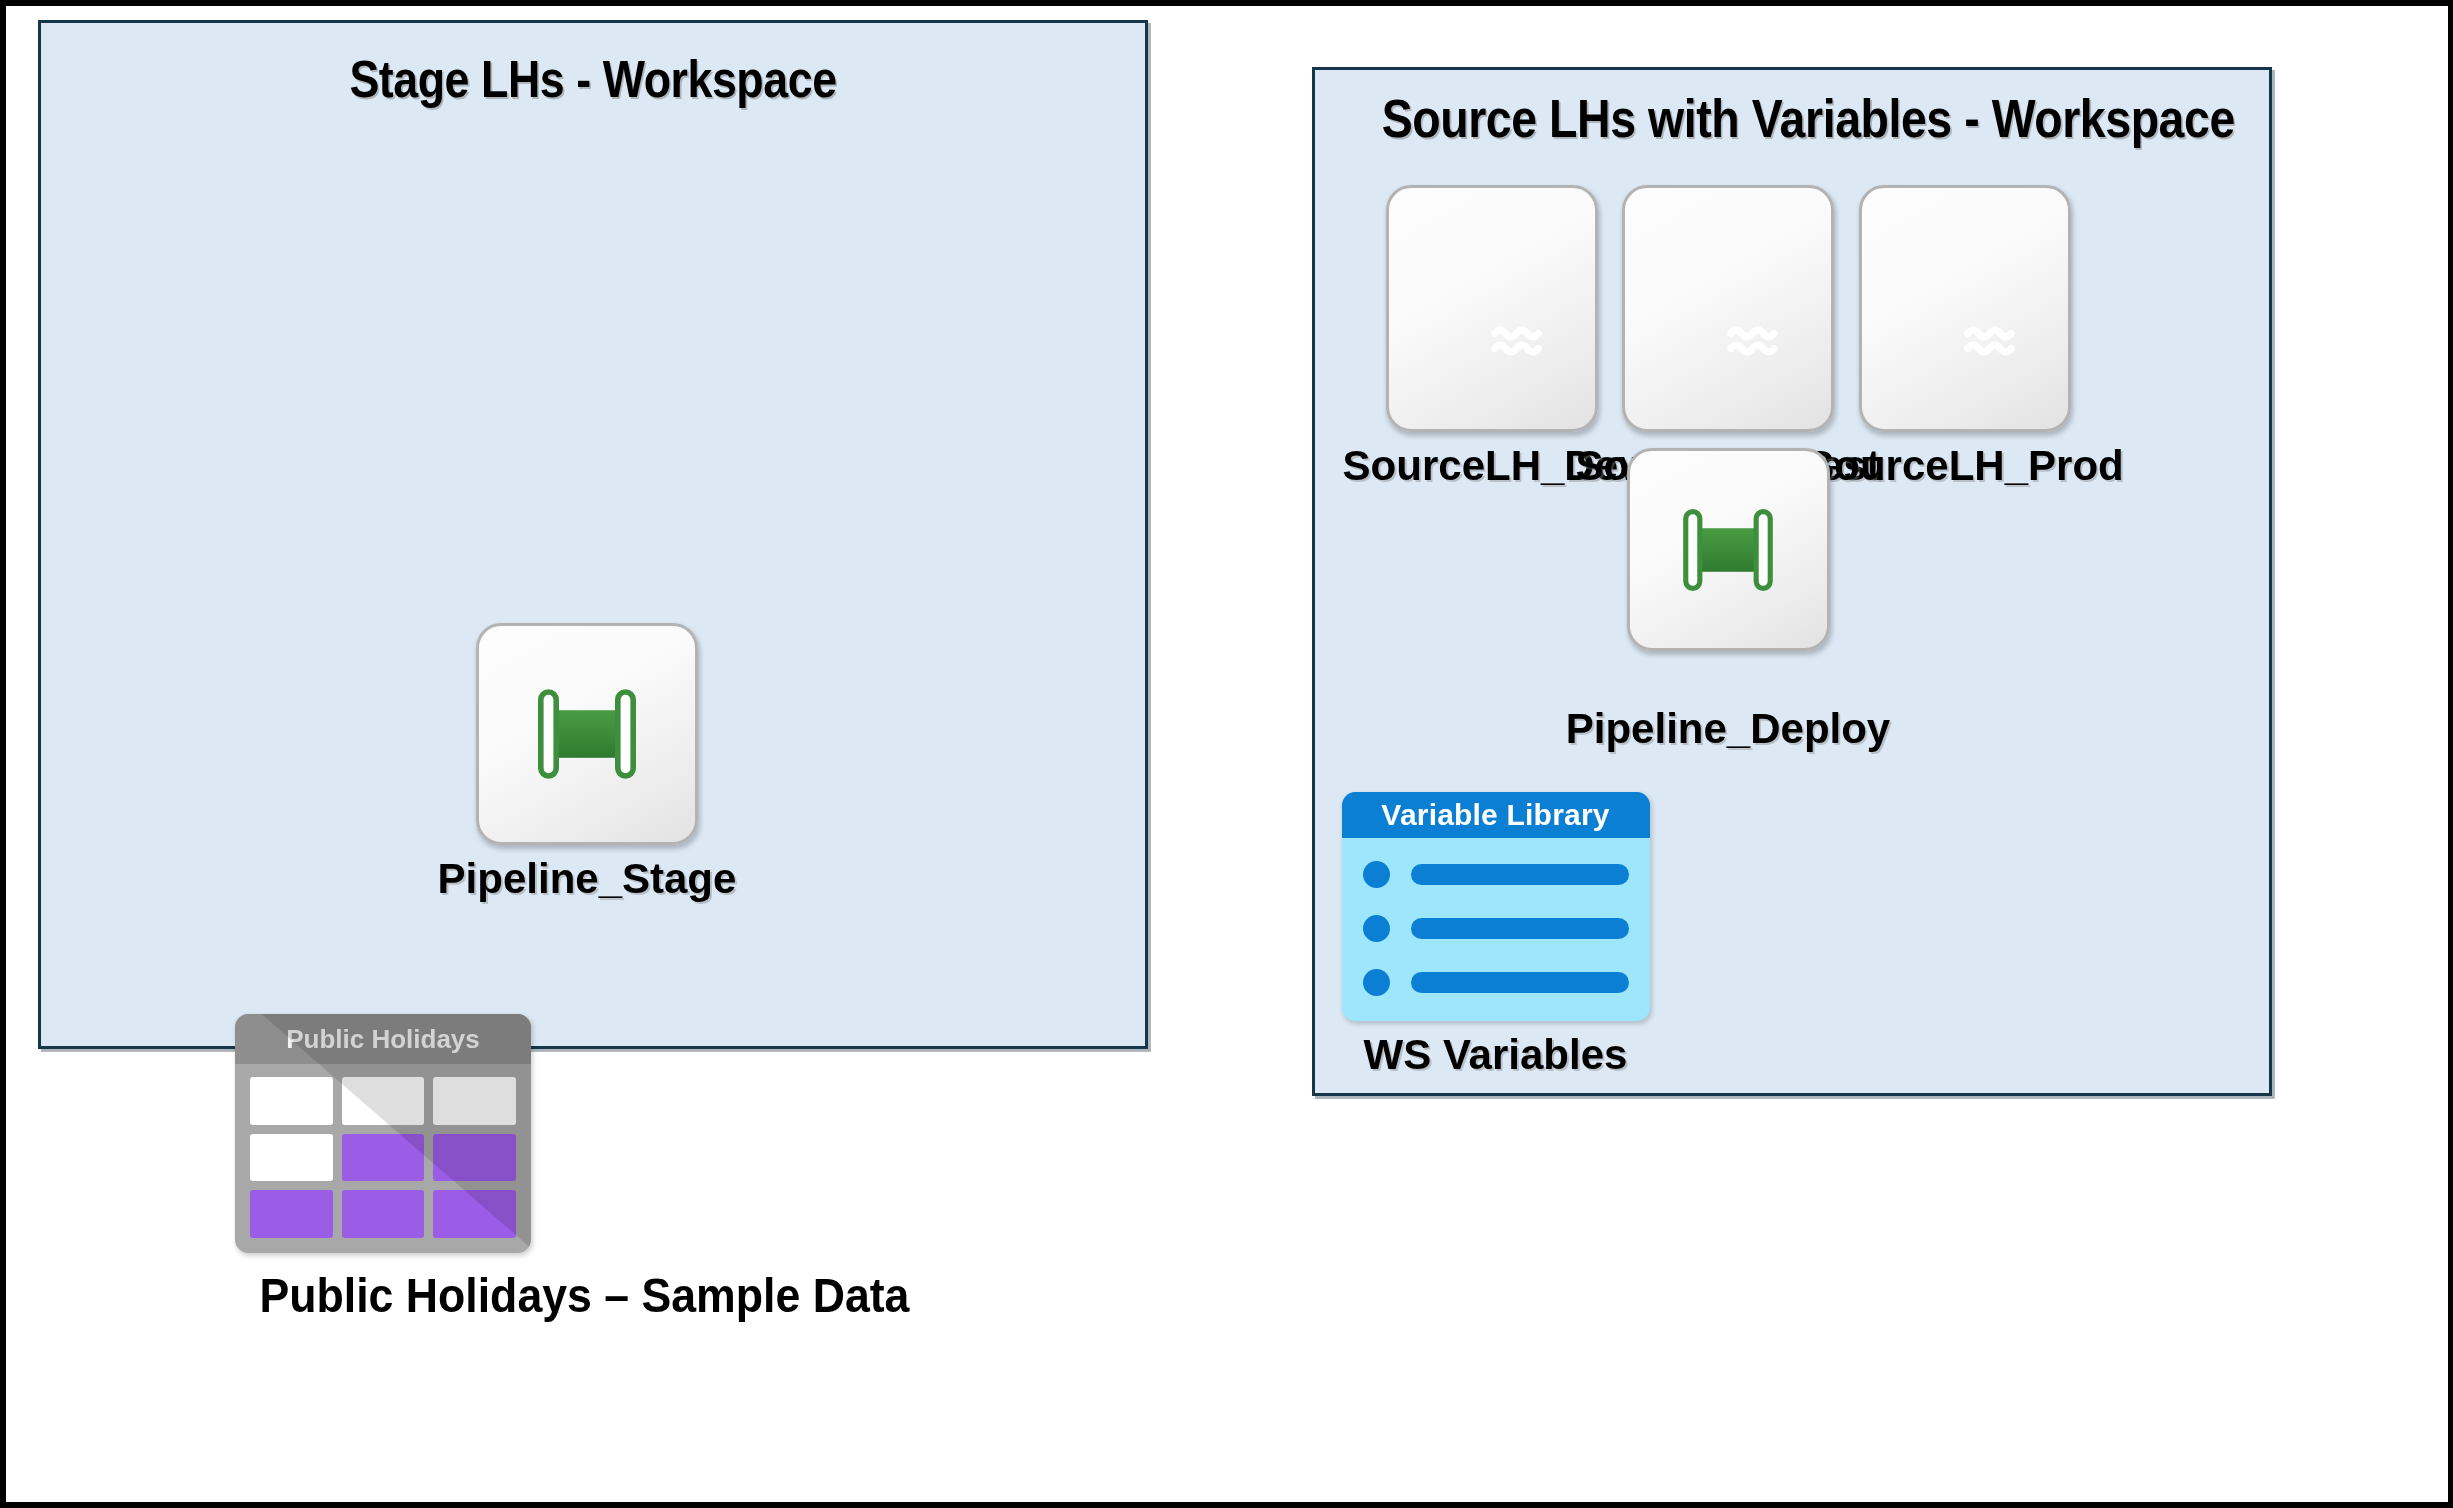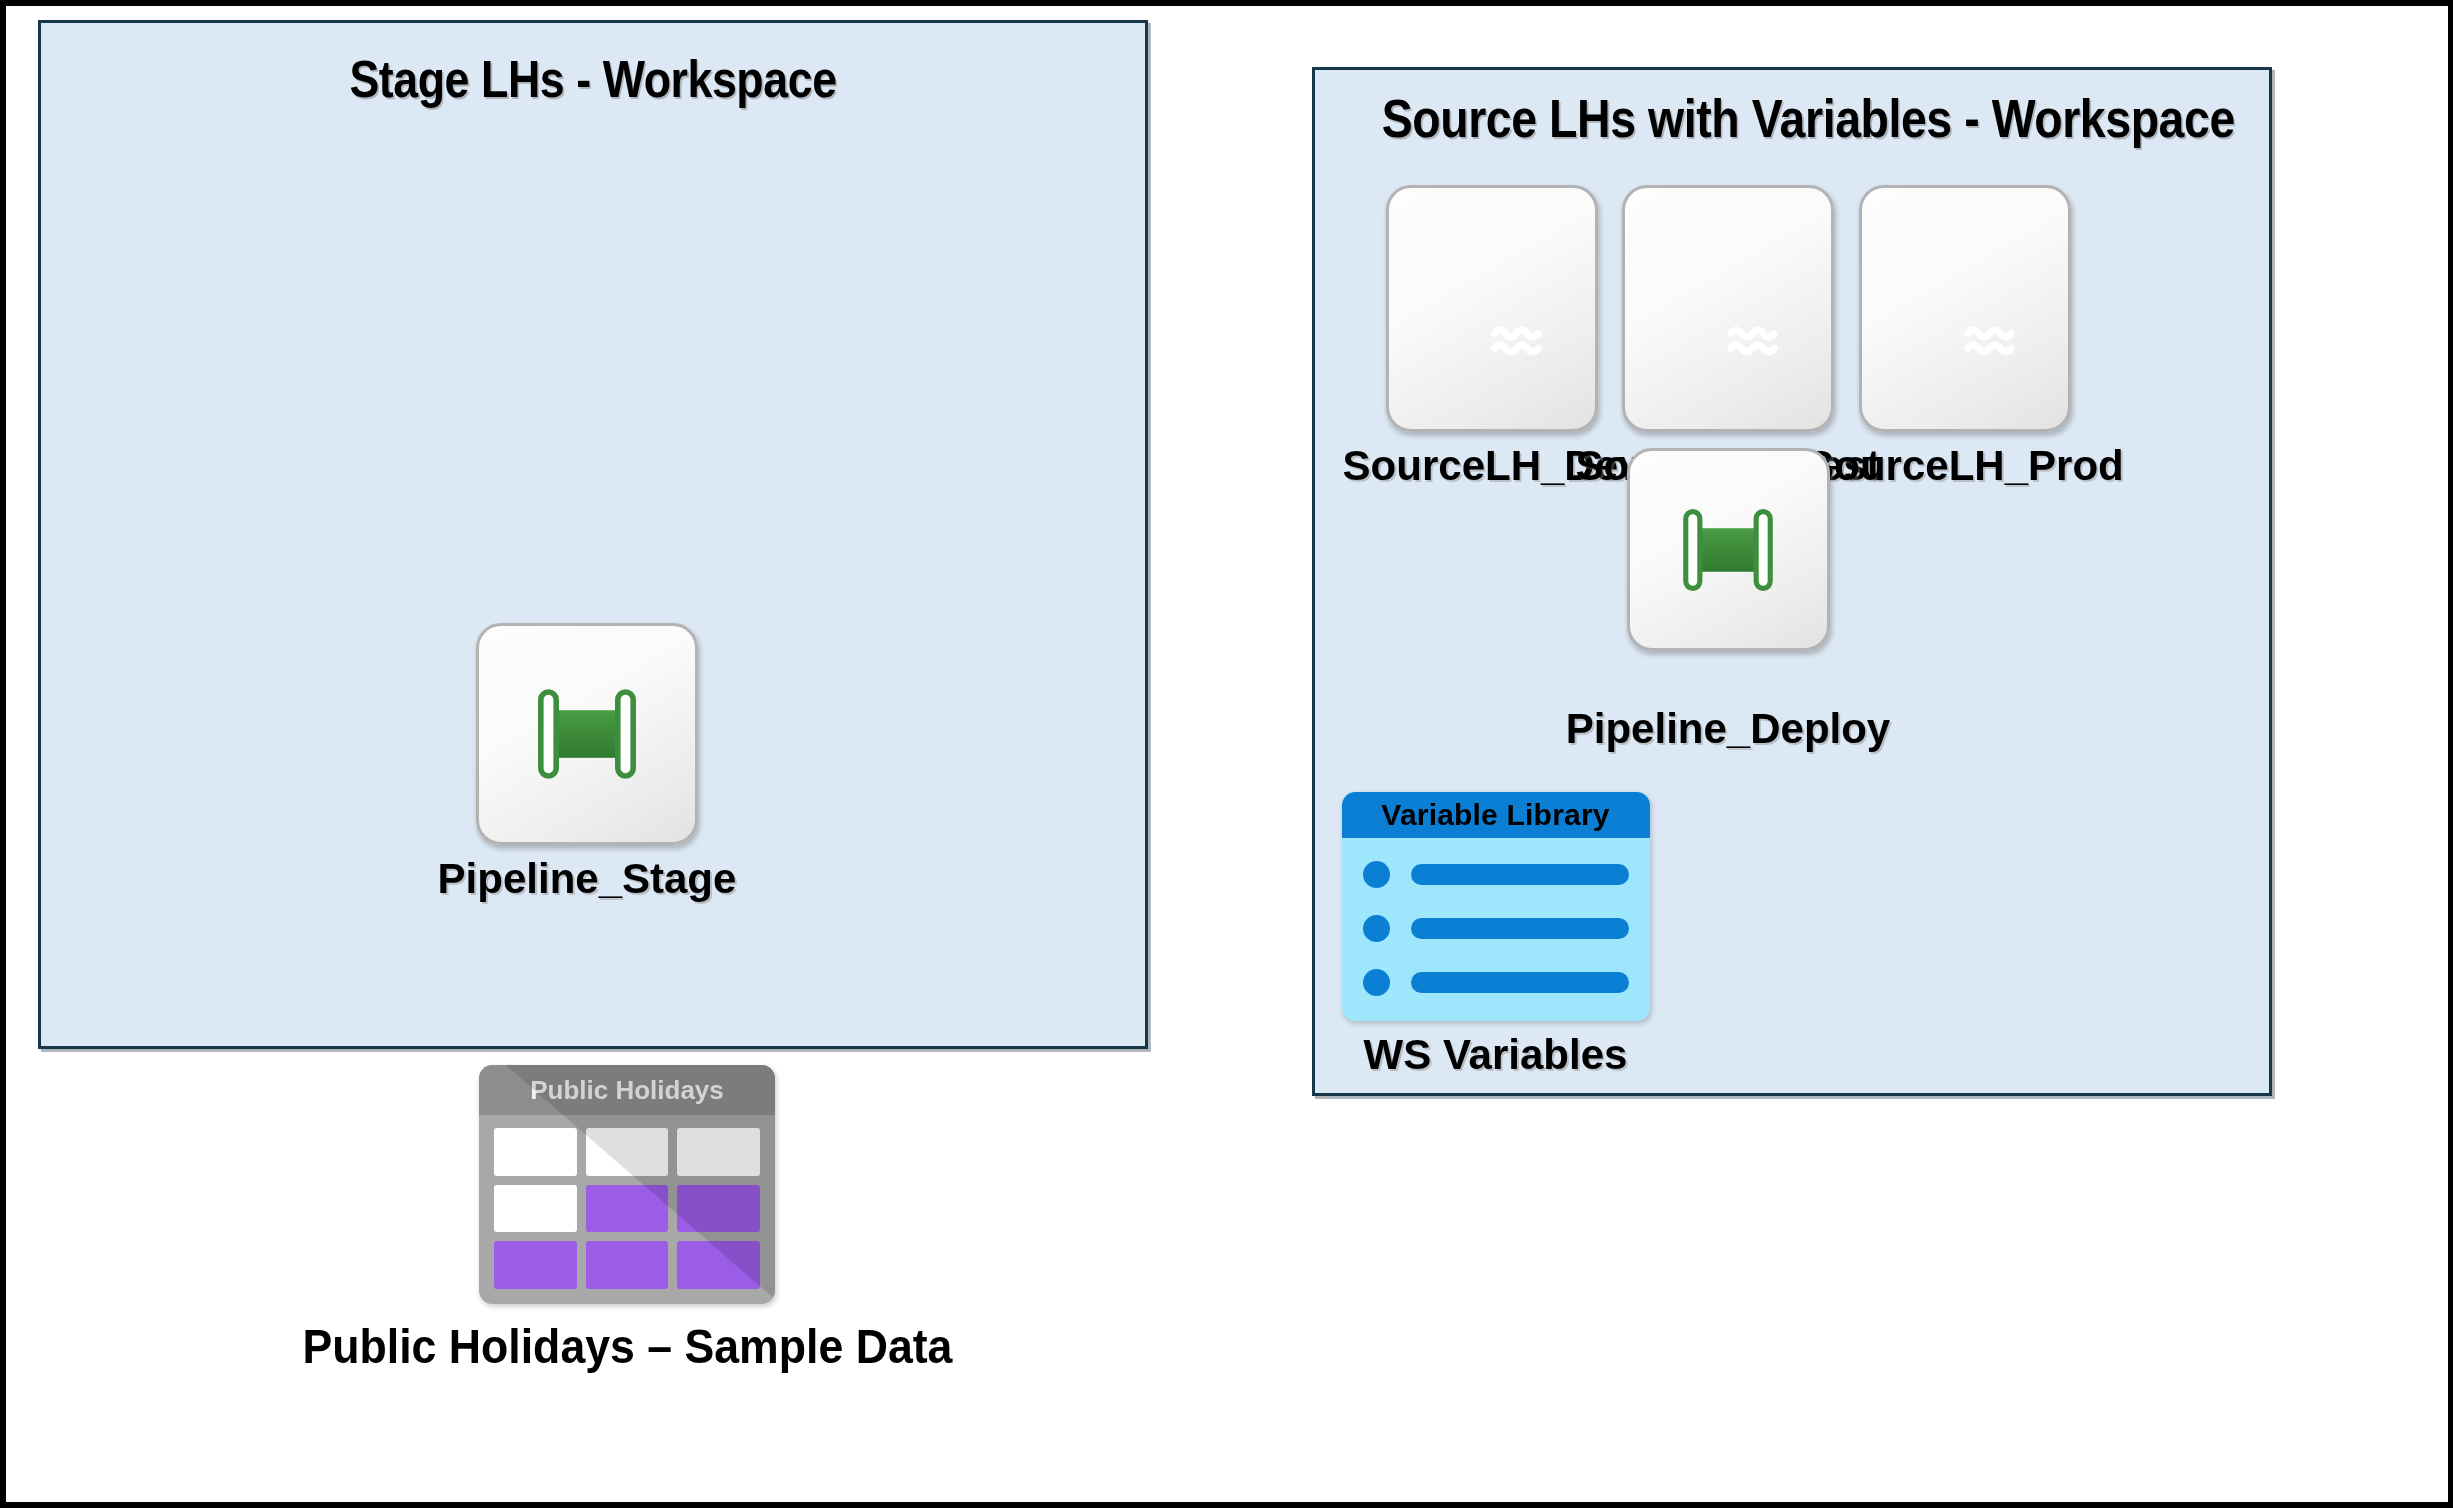--- a/index.html
+++ b/index.html
@@ -108,21 +108,21 @@
     box-shadow: 1.9px 2.9px 4.8px rgba(0,0,0,0.18);
   }
   .varlib-header {
     height: 46px;
     background: #0a7fd4;
     display: flex;
     align-items: center;
     justify-content: center;
   }
   .varlib-header-text {
-    color: #000000;
+    color: #ffffff;
     font-family: "Liberation Sans", "DejaVu Sans", sans-serif;
     font-weight: bold;
     font-size: 30px;
     letter-spacing: 0.2px;
   }
   .varlib-body {
     padding: 23px 21px 0 21px;
   }
   .varlib-row {
     display: flex;
@@ -294,21 +294,21 @@
           <div class="varlib-row">
             <span class="varlib-bullet"></span>
             <span class="varlib-bar"></span>
           </div>
         </div>
       </div>
       <div class="item-caption">WS Variables</div>
     </div>
   </div>
 
-  <div class="item" style="left:229px; top:1059px; width:784px; align-items:center;">
+  <div class="item" style="left:229px; top:1008px; width:784px; align-items:flex-start;">
     <div class="table-card">
       <div class="table-header">
         <span class="table-header-text">Public Holidays</span>
       </div>
       <div class="table-grid">
         <span class="table-cell white"></span>
         <span class="table-cell white"></span>
         <span class="table-cell white"></span>
         <span class="table-cell white"></span>
         <span class="table-cell purple"></span>

